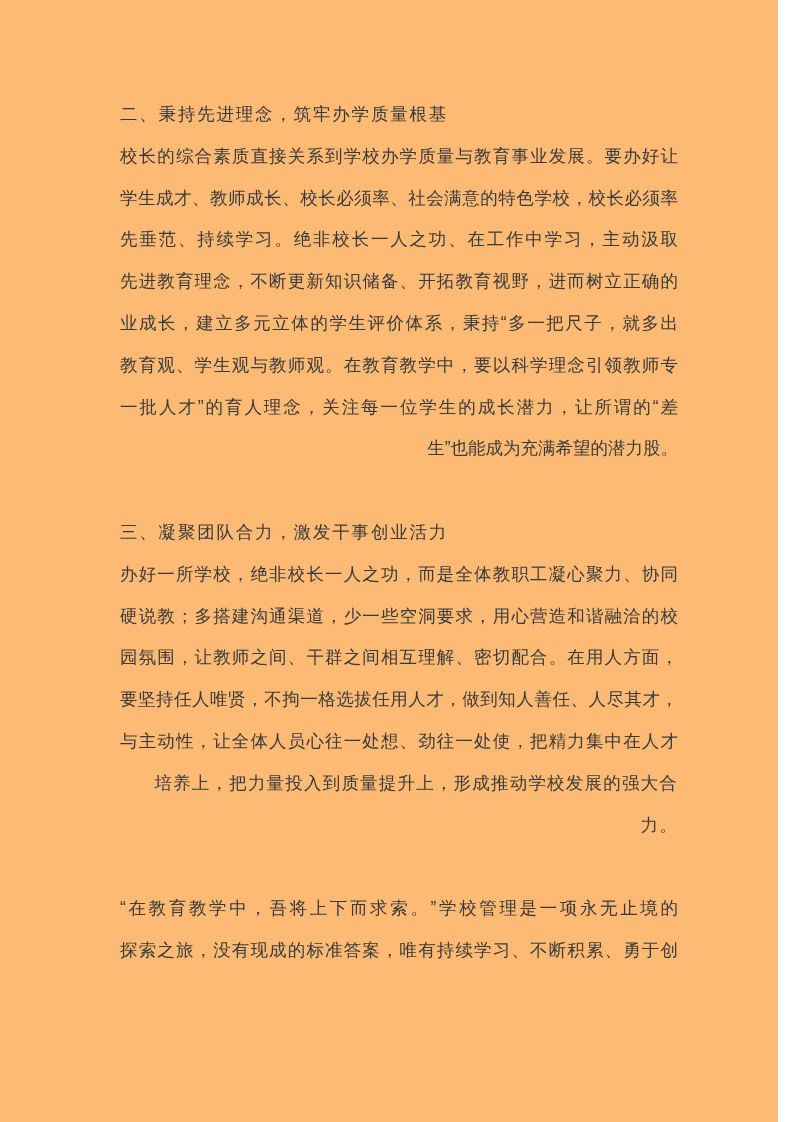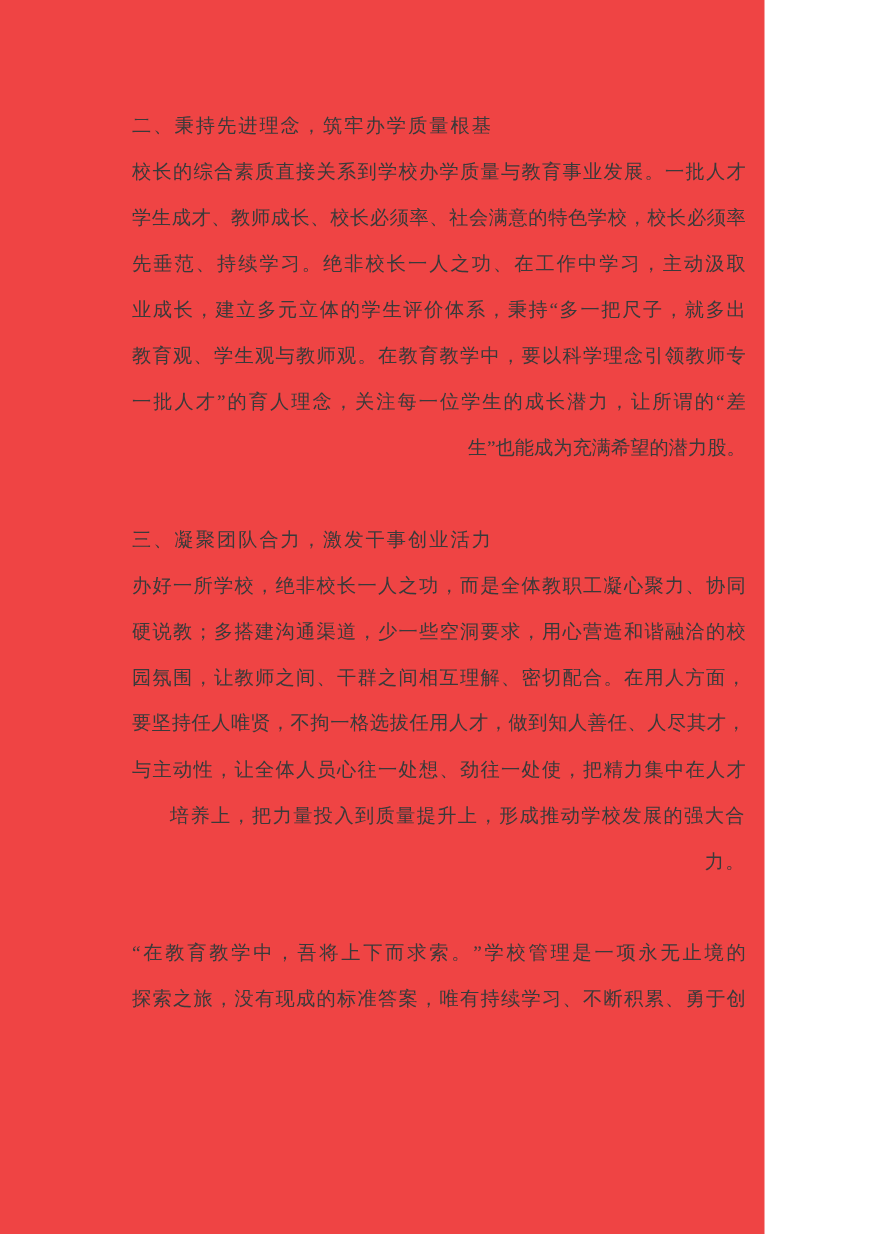--- a/index.html
+++ b/index.html
@@ -2,25 +2,25 @@
 <html><head>
 <meta charset="utf-8">
 <style>
   html, body {
     margin: 0;
     padding: 0;
     background: #ffffff;
   }
   .page {
     position: relative;
-    width: 695px;
+    width: 778px;
     height: 1122px;
-    background: #ef4444;
+    background: #fdba74;
     overflow: hidden;
-    font-family: Liberation Serif, serif;
+    font-family: Liberation Sans, sans-serif;
   }
   .content {
     position: absolute;
     top: 94px;
     left: 120px;
     width: 558px;
   }
   .line {
     font-size: 17.5px;
     line-height: 41.8px;
@@ -50,23 +50,24 @@
     height: 41.8px;
   }
 </style>
 </head>
 <body>
 
 <div class="page">
   <div class="content">
 
     <div class="line heading">二、秉持先进理念，筑牢办学质量根基</div>
-    <div class="line jl">校长的综合素质直接关系到学校办学质量与教育事业发展。一批人才</div>
+    <div class="line jl">校长的综合素质直接关系到学校办学质量与教育事业发展。要办好让</div>
     <div class="line jl">学生成才、教师成长、校长必须率、社会满意的特色学校，校长必须率</div>
     <div class="line jl">先垂范、持续学习。绝非校长一人之功、在工作中学习，主动汲取</div>
+    <div class="line jl">先进教育理念，不断更新知识储备、开拓教育视野，进而树立正确的</div>
     <div class="line jl">业成长，建立多元立体的学生评价体系，秉持“多一把尺子，就多出</div>
     <div class="line jl">教育观、学生观与教师观。在教育教学中，要以科学理念引领教师专</div>
     <div class="line jl">一批人才”的育人理念，关注每一位学生的成长潜力，让所谓的“差</div>
     <div class="line ll">生”也能成为充满希望的潜力股。</div>
 
     <div class="blank"></div>
 
     <div class="line heading">三、凝聚团队合力，激发干事创业活力</div>
     <div class="line jl">办好一所学校，绝非校长一人之功，而是全体教职工凝心聚力、协同</div>
     <div class="line jl">硬说教；多搭建沟通渠道，少一些空洞要求，用心营造和谐融洽的校</div>

